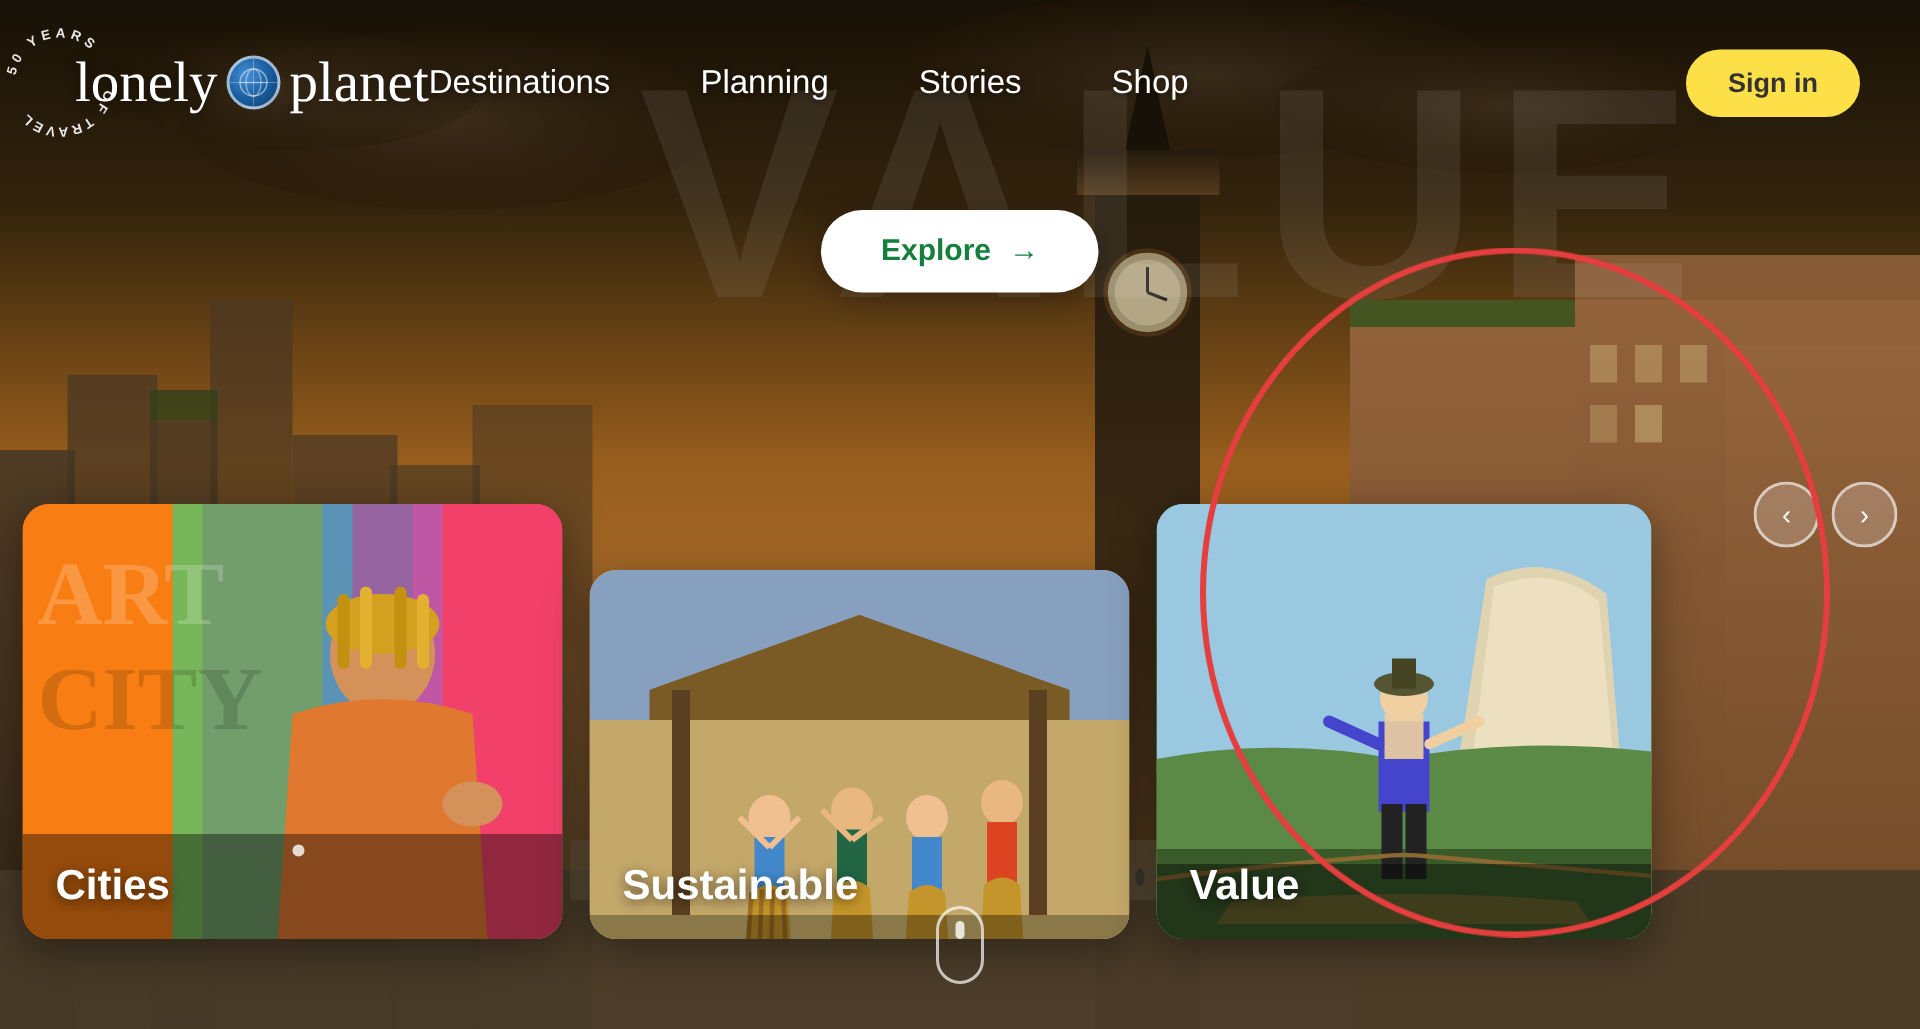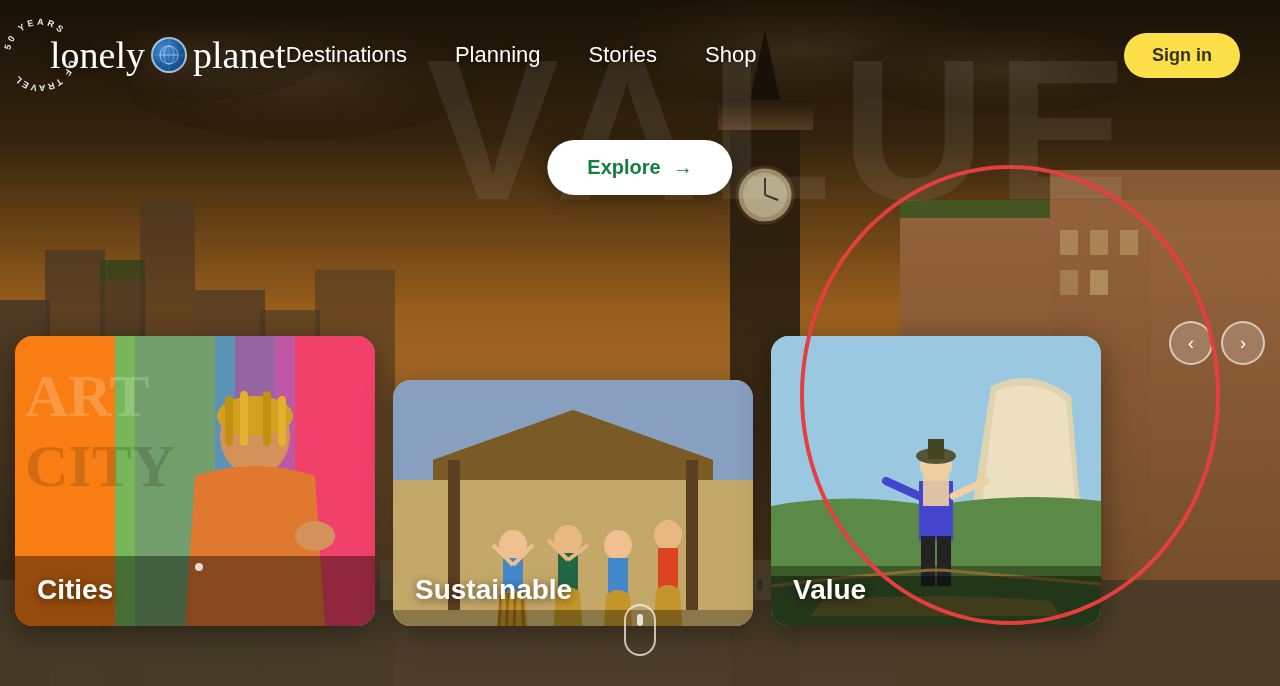--- a/index.html
+++ b/index.html
@@ -110,21 +110,21 @@
       inset: 0;
       border-radius: 50%;
       background: 
         linear-gradient(90deg, transparent 48%, rgba(255,255,255,0.3) 50%, transparent 52%),
         linear-gradient(0deg, transparent 48%, rgba(255,255,255,0.3) 50%, transparent 52%);
     }
 
     .nav-links {
       display: flex;
       align-items: center;
-      gap: 48px;
+      gap: 60px;
       flex: 1;
       text-align: right;
     }
 
     .nav-link {
       color: white;
       text-decoration: none;
       font-size: 22px;
       font-weight: 500;
       font-family: 'Arial', sans-serif;

